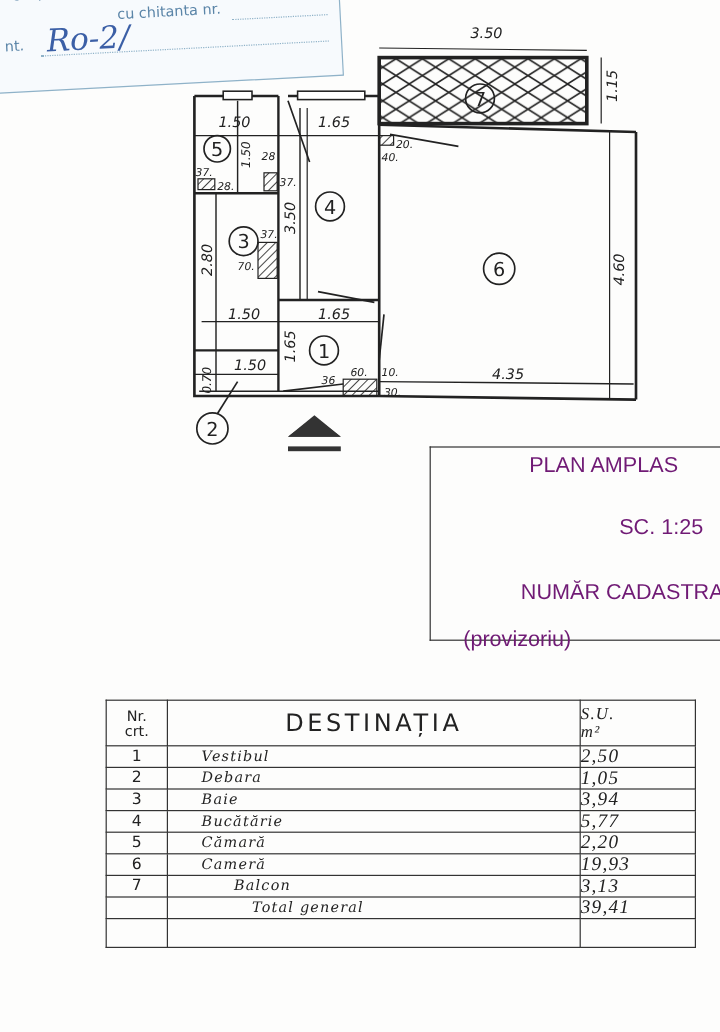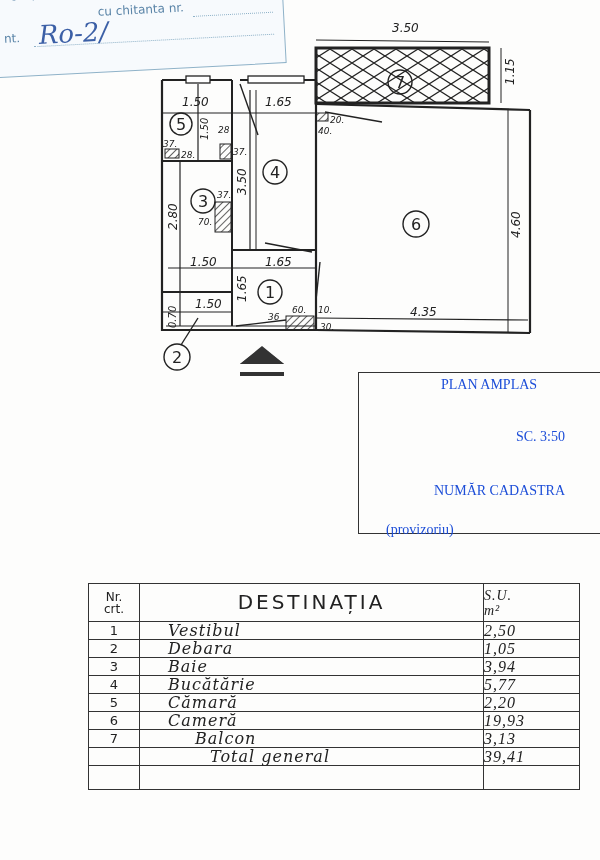--- a/index.html
+++ b/index.html
@@ -5,26 +5,26 @@
   html, body { margin:0; padding:0; }
   body { width:600px; height:860px; background:#fdfdfc; position:relative; overflow:hidden; font-family:"Liberation Sans", sans-serif; color:#222; }
   .abs { position:absolute; }
   .stamp { left:-20px; top:-18px; width:300px; height:95px; border:1px solid #8fb2c8; background:#f7fafd; transform:rotate(-3deg); transform-origin:0 0; }
   .stamp .ln { position:absolute; left:20px; font-size:12px; color:#5b85a8; white-space:nowrap; font-family:"DejaVu Sans", sans-serif; }
   .stamp .dots { position:absolute; border-bottom:1px dotted #8fb2c8; height:0; }
   .sig { font-family:"DejaVu Serif", serif; font-style:italic; font-size:26px; color:#3b5fa6; }
   .plan-svg { position:absolute; left:0; top:0; }
   .hand { font-family:"DejaVu Sans", sans-serif; font-style:italic; }
   .cad-box { left:358px; top:372px; width:260px; height:160px; border-left:1.5px solid #333; border-top:1.5px solid #333; border-bottom:1.5px solid #333; }
-  .cad-box .t { position:absolute; font-family:Liberation Serif, serif; font-size:14px; color:#1d4ed8; white-space:nowrap; }
+  .cad-box .t { position:absolute; font-family:Liberation Sans, sans-serif; font-size:18px; color:#701a75; white-space:nowrap; }
   table.dest { position:absolute; left:88px; top:583px; width:492px; border-collapse:collapse; font-family:"DejaVu Sans", sans-serif; }
   table.dest td, table.dest th { border:1.5px solid #333; padding:0; height:17px; line-height:17px; }
   table.dest th { font-weight:normal; }
   .c-nr { width:50px; text-align:center; font-size:13px;margin-left:14px; }
-  .c-dest { text-align:left; padding-left:28px !important; font-style:italic; font-size:16px; font-family:"DejaVu Serif", serif; letter-spacing:1px; }
+  .c-dest { text-align:left; padding-left:28px !important; font-style:italic; font-size:12px; font-family:"DejaVu Serif", serif; letter-spacing:1px; }
   .c-su { width:95px; text-align:left; font-style:italic; font-size:16px; font-family:Liberation Serif, serif; letter-spacing:1px; }
   .hdr-nr { font-size:12px; line-height:12px !important; }
   .hdr-dest { font-size:20px; letter-spacing:3px; text-align:center; }
   .hdr-su { font-size:14px; line-height:15px !important; }
   .indent { padding-left:90px !important; }
   .indent2 { padding-left:70px !important; }
 </style>
 </head>
 <body>
 
@@ -144,21 +144,21 @@
     <text x="198" y="225">70.</text>
     <text x="268" y="320">36</text>
     <text x="292" y="313">60.</text>
     <text x="318" y="313">10.</text>
     <text x="320" y="330">30.</text>
   </g>
 </svg>
 
 <div class="abs cad-box">
   <div class="t" style="left:82px;top:4px;">PLAN AMPLAS</div>
-  <div class="t" style="left:157px;top:56px;">SC. 3:50</div>
+  <div class="t" style="left:157px;top:56px;">SC. 1:25</div>
   <div class="t" style="left:27px;top:110px;margin-left:48px;">NUMĂR CADASTRA</div>
   <div class="t" style="left:27px;top:133px;margin-top:16px;">(provizoriu)</div>
 </div>
 
 <table class="dest">
   <thead>
     <tr style="height:38px;">
       <th class="c-nr hdr-nr">
         <div>Nr.</div>
         <div>crt.</div>

